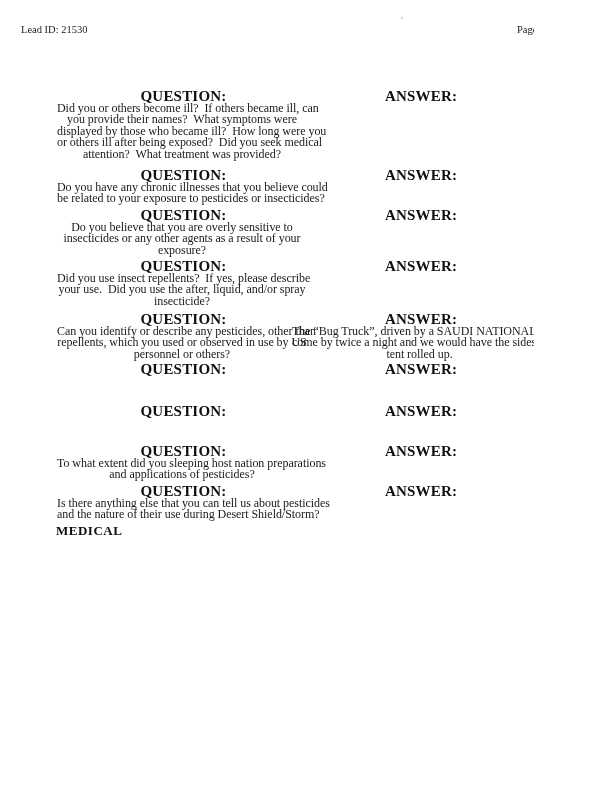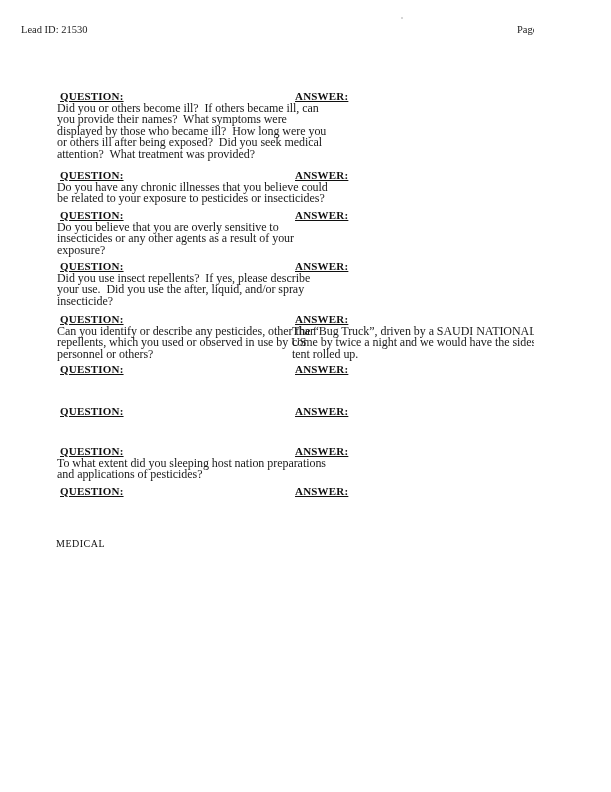--- a/index.html
+++ b/index.html
@@ -8,20 +8,21 @@
     background: #ffffff;
   }
   .sheet {
     position: relative;
     width: 534px;
     height: 792px;
     background: #ffffff;
     font-family: "Liberation Serif", serif;
     color: #161616;
     overflow: hidden;
+    text-align: center;
   }
   .hdr {
     position: absolute;
     top: 24px;
     font-size: 10.5px;
     line-height: 12px;
     color: #1c1c1c;
     white-space: pre;
   }
   .hdr-left  { left: 21px; }
@@ -57,42 +58,41 @@
     width: 250px;
   }
   .acol {
     position: absolute;
     left: 292px;
     top: 0;
     width: 255px;
   }
   .qa-label {
     font-weight: 700;
-    font-size: 11px;
+    font-size: 15px;
     line-height: 12px;
     letter-spacing: 0.2px;
     color: #101010;
     padding-left: 3px;
-    text-decoration: underline;
   }
   .qa-text {
     font-size: 12px;
     line-height: 11.4px;
     letter-spacing: -0.05px;
     white-space: pre;
     color: #191919;
     margin-top: 1px;
   }
   .qa-text:empty { display: none; }
   .section-heading {
     position: absolute;
     left: 56px;
-    top: 538px;
-    font-weight: 400;
-    font-size: 10px;
+    top: 523px;
+    font-weight: 700;
+    font-size: 13px;
     letter-spacing: 0.5px;
     color: #0e0e0e;
   }
 </style>
 </head>
 <body>
 
 <div class="sheet">
   <div class="hdr hdr-left">Lead ID: 21530</div>
   <div class="hdr hdr-right">Page  5 of   7</div>
@@ -195,20 +195,22 @@
     </div>
     <div class="acol">
       <div class="qa-label">ANSWER:</div>
 
     </div>
   </div>
 
   <div class="qa-block">
     <div class="qcol">
       <div class="qa-label">QUESTION:</div>
+      <div class="qa-text">Is there anything else that you can tell us about pesticides
+and the nature of their use during Desert Shield/Storm?</div>
     </div>
     <div class="acol">
       <div class="qa-label">ANSWER:</div>
 
     </div>
   </div>
 </div>
 
   <div class="section-heading">MEDICAL</div>
 </div>

